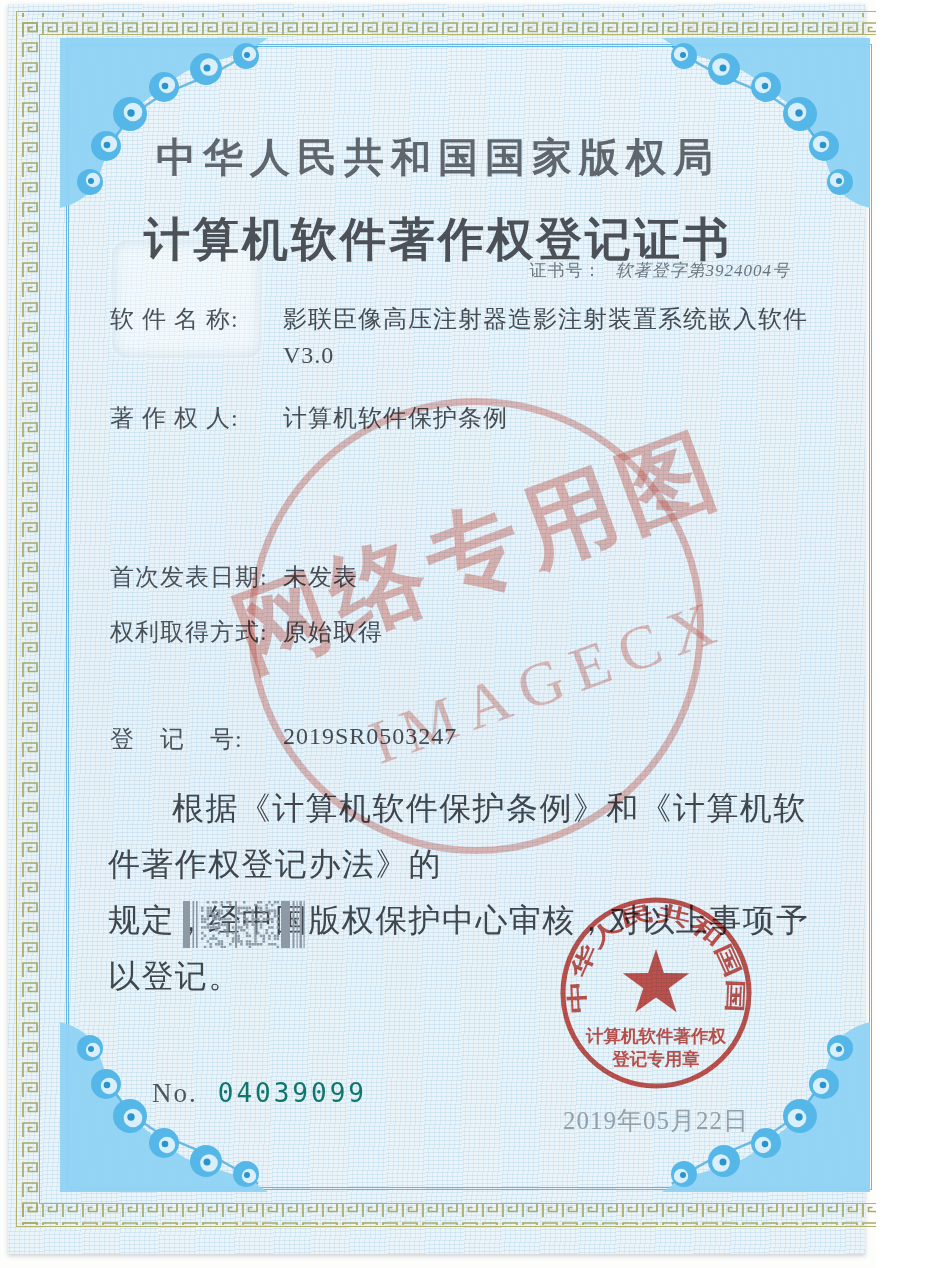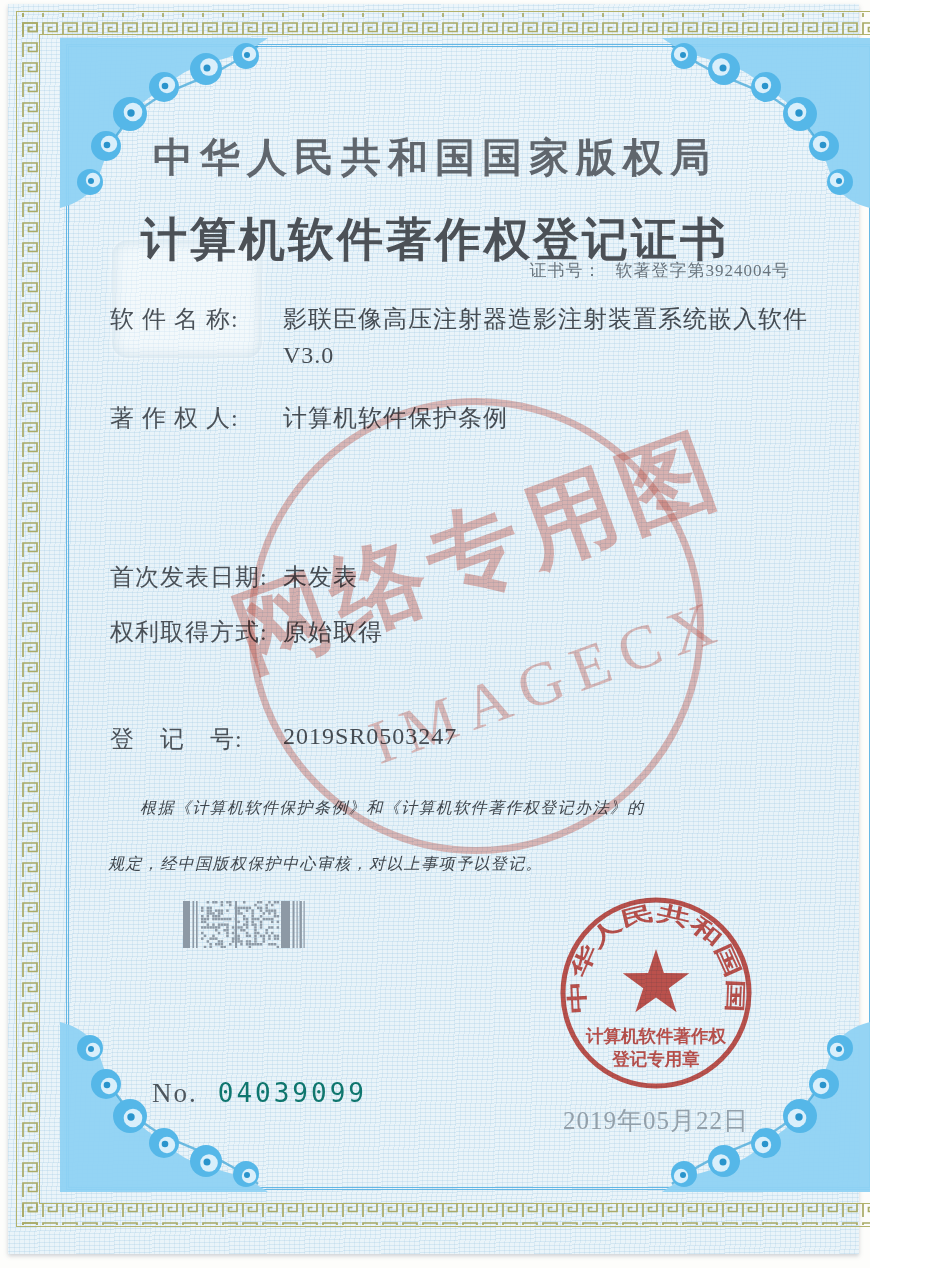--- a/index.html
+++ b/index.html
@@ -1,19 +1,20 @@
 <!DOCTYPE html>
 <html><head>
 <meta charset="utf-8">
 <style>
   html,body{margin:0;padding:0;background:#ffffff;}
   .page{
     position:relative;width:870px;height:1268px;overflow:hidden;
     background:#fdfdfb;
     font-family:"Liberation Serif","DejaVu Serif",serif;
+    padding-left:6px;
   }
   
   .sheet{
     position:absolute;left:8px;top:4px;right:11px;bottom:14px;
     background:
       repeating-linear-gradient(92.5deg, rgba(146,193,223,.20) 0 1px, rgba(255,255,255,0) 1px 5px),
       repeating-linear-gradient(-1.5deg, rgba(140,190,222,.24) 0 1px, rgba(255,255,255,0) 1px 4px),
       linear-gradient(180deg,#ecf5fa 0%,#e7f2f8 55%,#eaf4f9 100%);
     box-shadow:0 2px 4px rgba(120,130,140,.35);
   }
@@ -38,34 +39,34 @@
     font-size:40px;font-weight:bold;letter-spacing:7px;color:#60666d;
   }
   .cert-title{
     position:absolute;left:0;top:209px;width:100%;text-align:center;
     font-size:46px;font-weight:bold;letter-spacing:3px;color:#4c5157;
   }
   .cert-no{
     position:absolute;left:400px;top:259px;width:390px;text-align:right;
     font-size:17px;color:#69747d;letter-spacing:1px;
   }
-  .cert-no .num{margin-left:14px;}
+  .cert-no .num{margin-left:14px;font-style:italic;}
   .row{position:absolute;left:110px;display:flex;font-size:24px;letter-spacing:1px;}
   .row .lbl{flex:0 0 173px;color:#4a5158;}
   .row .val{color:#454c53;}
   .row .val .l2{display:block;margin-top:7px;}
   .r-name{top:303px;}
   .r-owner{top:402px;}
   .r-dev{top:506px;}
   .r-pub{top:561px;}
   .r-acq{top:616px;}
   .r-scope{top:671px;}
   .r-reg{top:723px;}
-  .statement{position:absolute;left:108px;top:780px;width:722px;font-size:16px;
-    color:#3f464d;letter-spacing:1.4px;font-style:italic;}
+  .statement{position:absolute;left:108px;top:780px;width:722px;font-size:32px;
+    color:#3f464d;letter-spacing:1.4px;}
   .statement .line{display:block;line-height:56px;}
   .statement .line.first{text-indent:2em;}
   .barcode{position:absolute;left:179px;top:901px;width:132px;height:47px;}
   .serial{position:absolute;left:152px;top:1078px;font-size:27px;color:#4d565e;}
   .serial .no-label{letter-spacing:2px;}
   .serial .no-num{
     font-family:"DejaVu Sans Mono","Liberation Mono",monospace;
     color:#0f766e;margin-left:20px;letter-spacing:3px;font-size:26px;
   }
   

